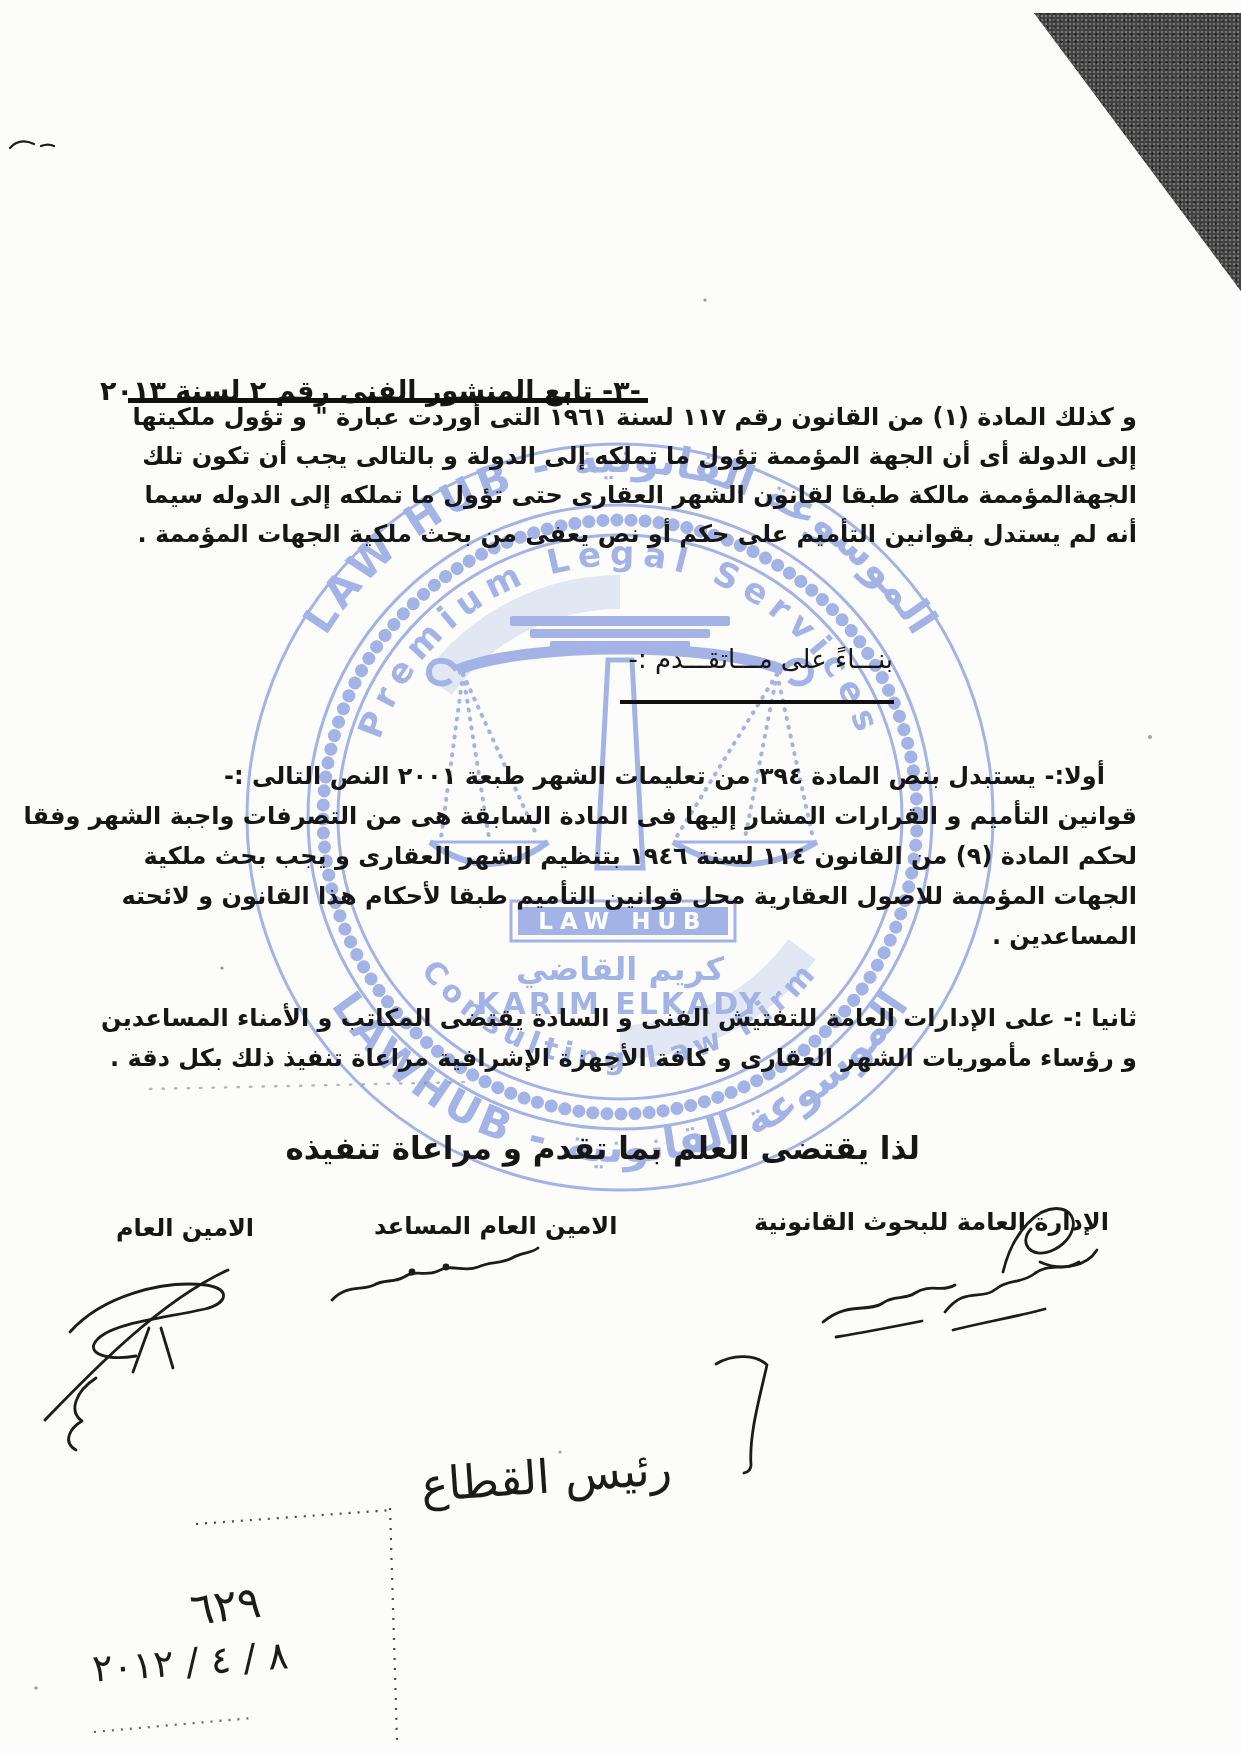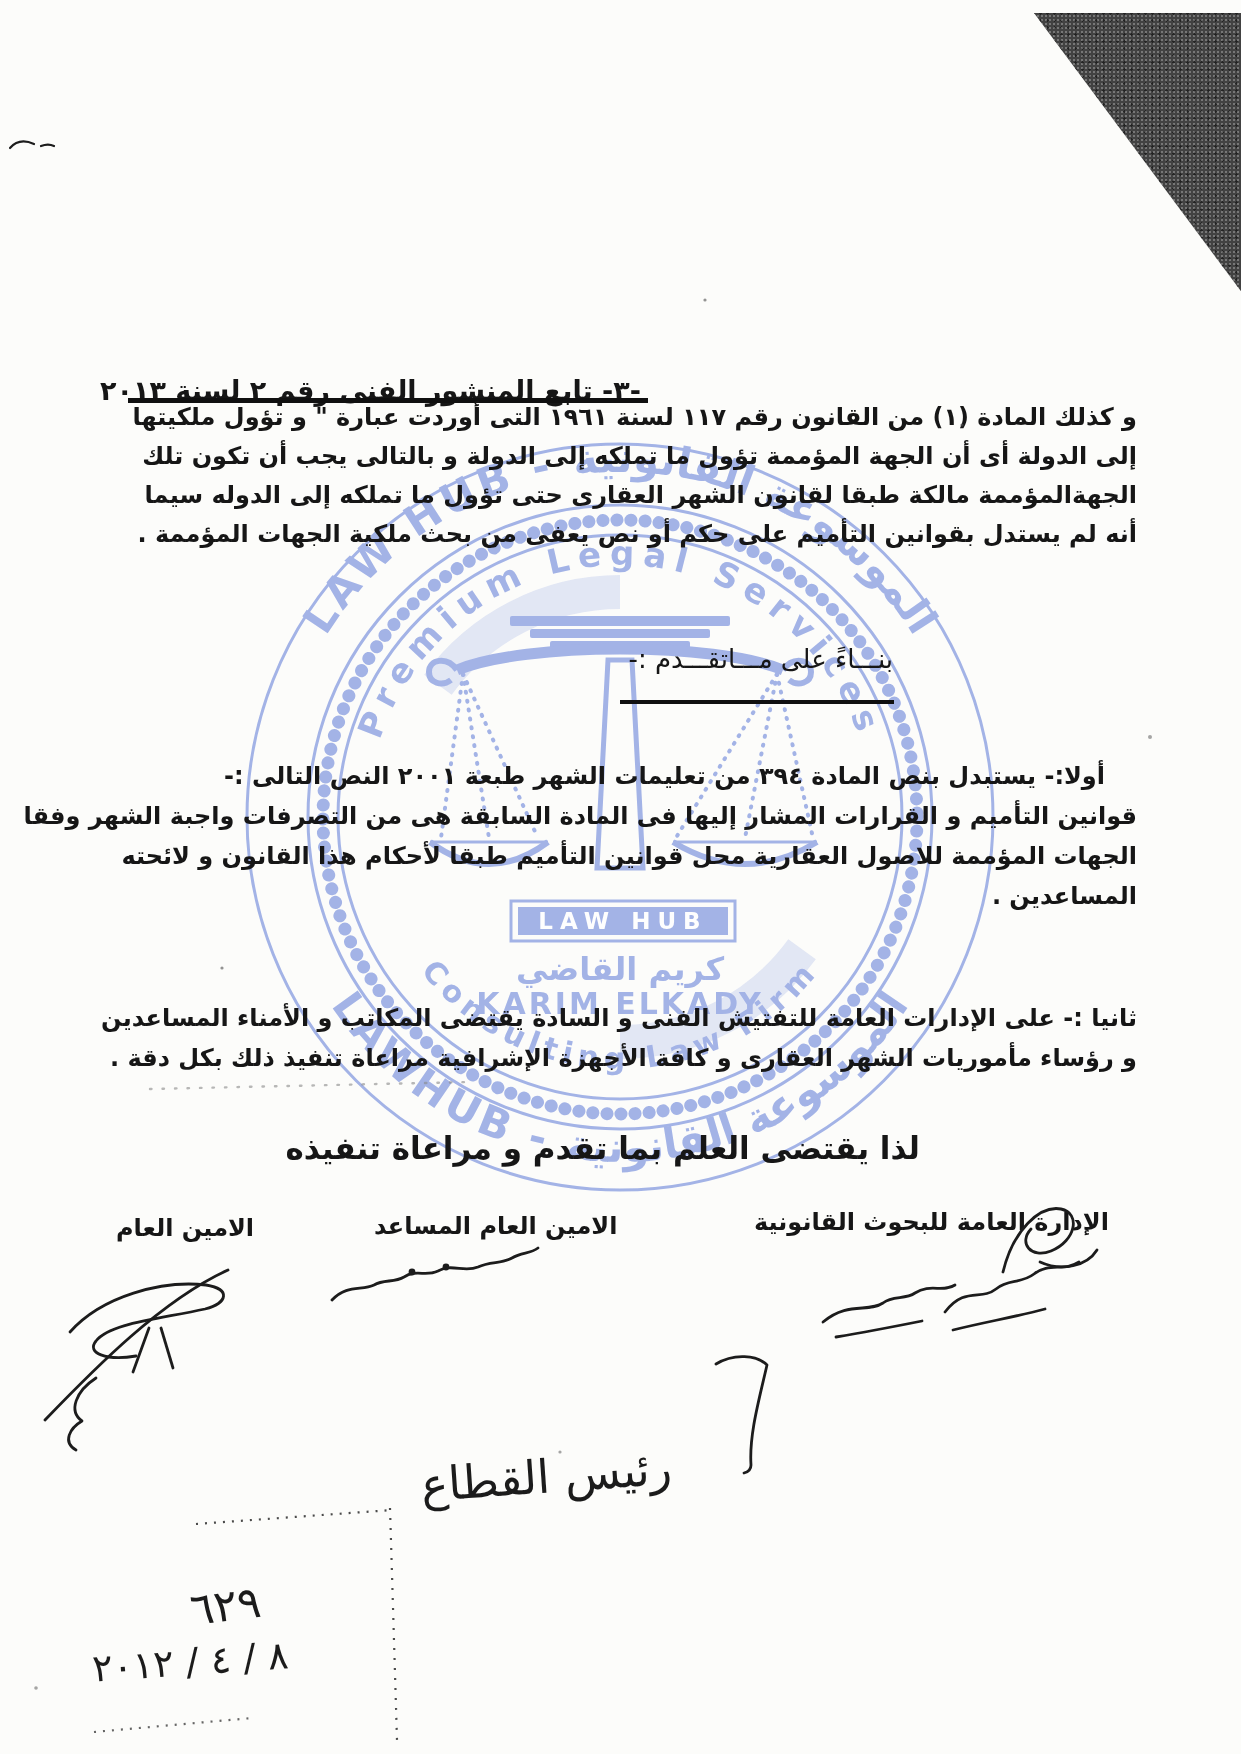--- a/index.html
+++ b/index.html
@@ -133,20 +133,21 @@
     <span class="pline">الجهةالمؤممة مالكة طبقا لقانون الشهر العقارى حتى تؤول ما تملكه إلى الدوله سيما</span>
     <span class="pline">أنه لم يستدل بقوانين التأميم على حكم أو نص يعفى من بحث ملكية الجهات المؤممة .</span>
   </div>
 
   <div class="basis-heading ar">بنـــاءً على مـــاتقـــدم :-</div>
   <div class="basis-underline"></div>
 
   <div class="para ar" id="clause1">
     <span class="pline">أولا:- يستبدل بنص المادة ٣٩٤ من تعليمات الشهر طبعة ٢٠٠١ النص التالى :-</span>
     <span class="pline">قوانين التأميم و القرارات المشار إليها فى المادة السابقة هى من التصرفات واجبة الشهر وفقا</span>
+    <span class="pline">لحكم المادة (٩) من القانون ١١٤ لسنة ١٩٤٦ بتنظيم الشهر العقارى و يجب بحث ملكية</span>
     <span class="pline">الجهات المؤممة للاصول العقارية محل قوانين التأميم طبقا لأحكام هذا القانون و لائحته</span>
     <span class="pline">المساعدين .</span>
   </div>
 
   <div class="para ar" id="clause2">
     <span class="pline">ثانيا :- على الإدارات العامة للتفتيش الفنى و السادة يقتضى المكاتب و الأمناء المساعدين</span>
     <span class="pline">و رؤساء مأموريات الشهر العقارى و كافة الأجهزة الإشرافية مراعاة تنفيذ ذلك بكل دقة .</span>
   </div>
 
   <div class="closing-line ar">لذا يقتضى العلم بما تقدم و مراعاة تنفيذه</div>

